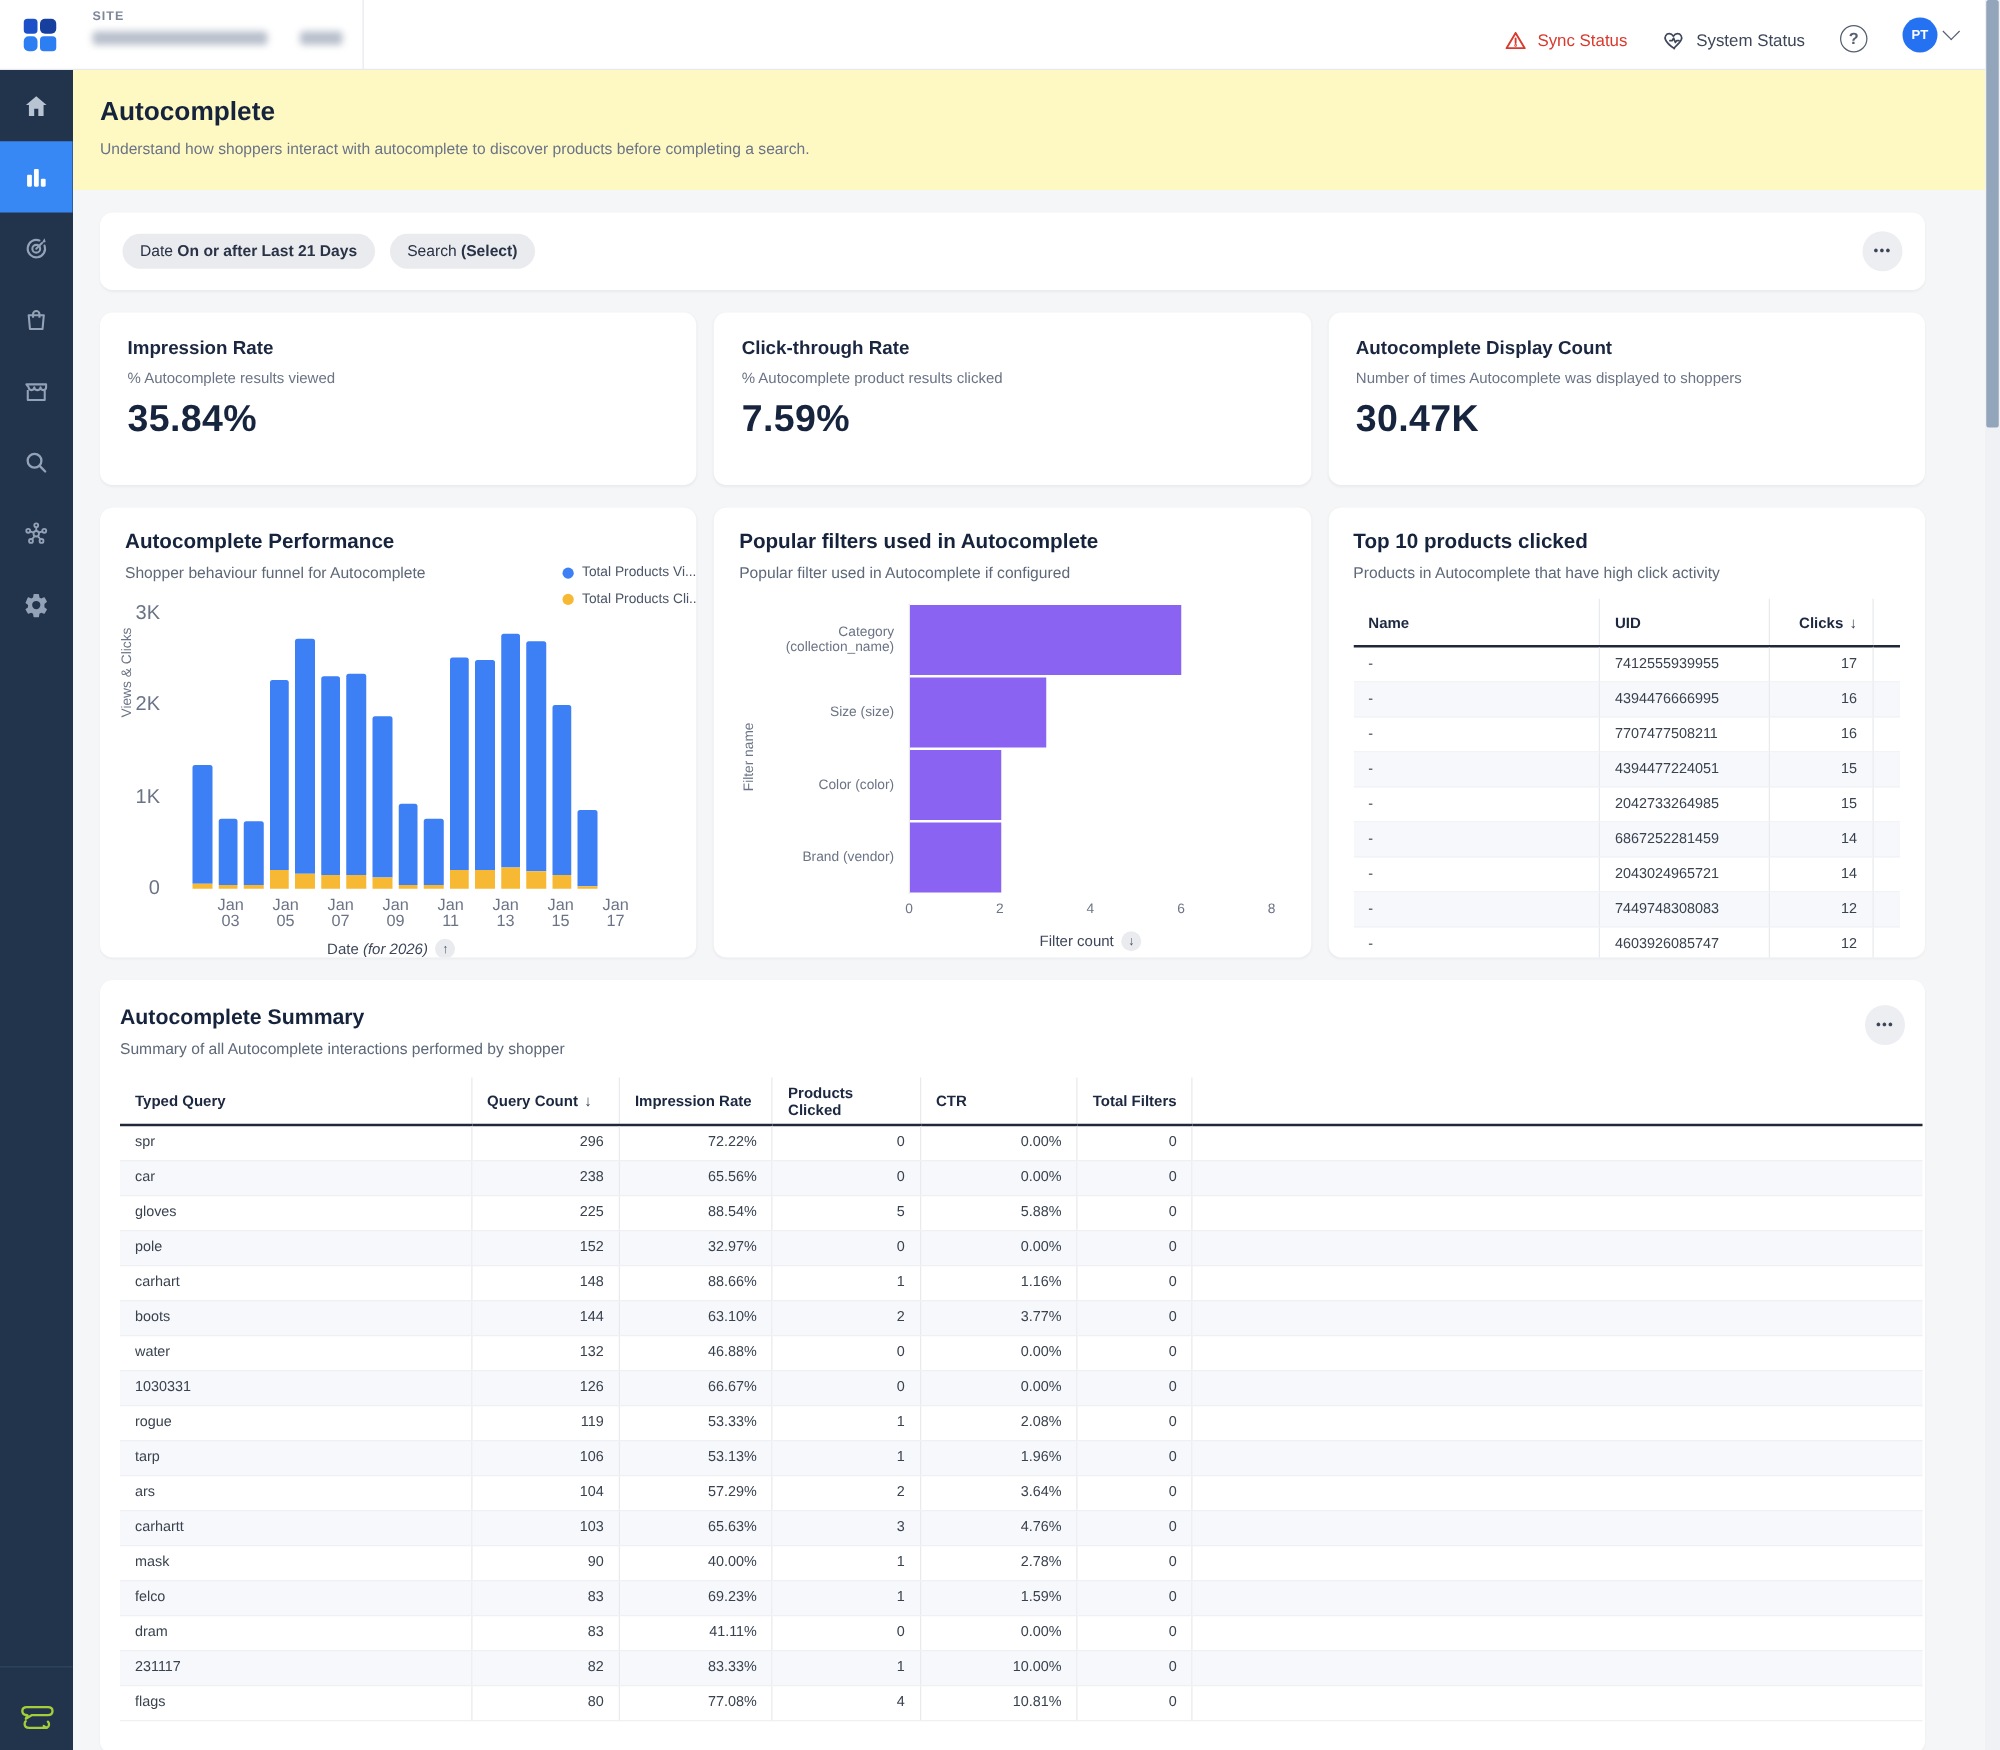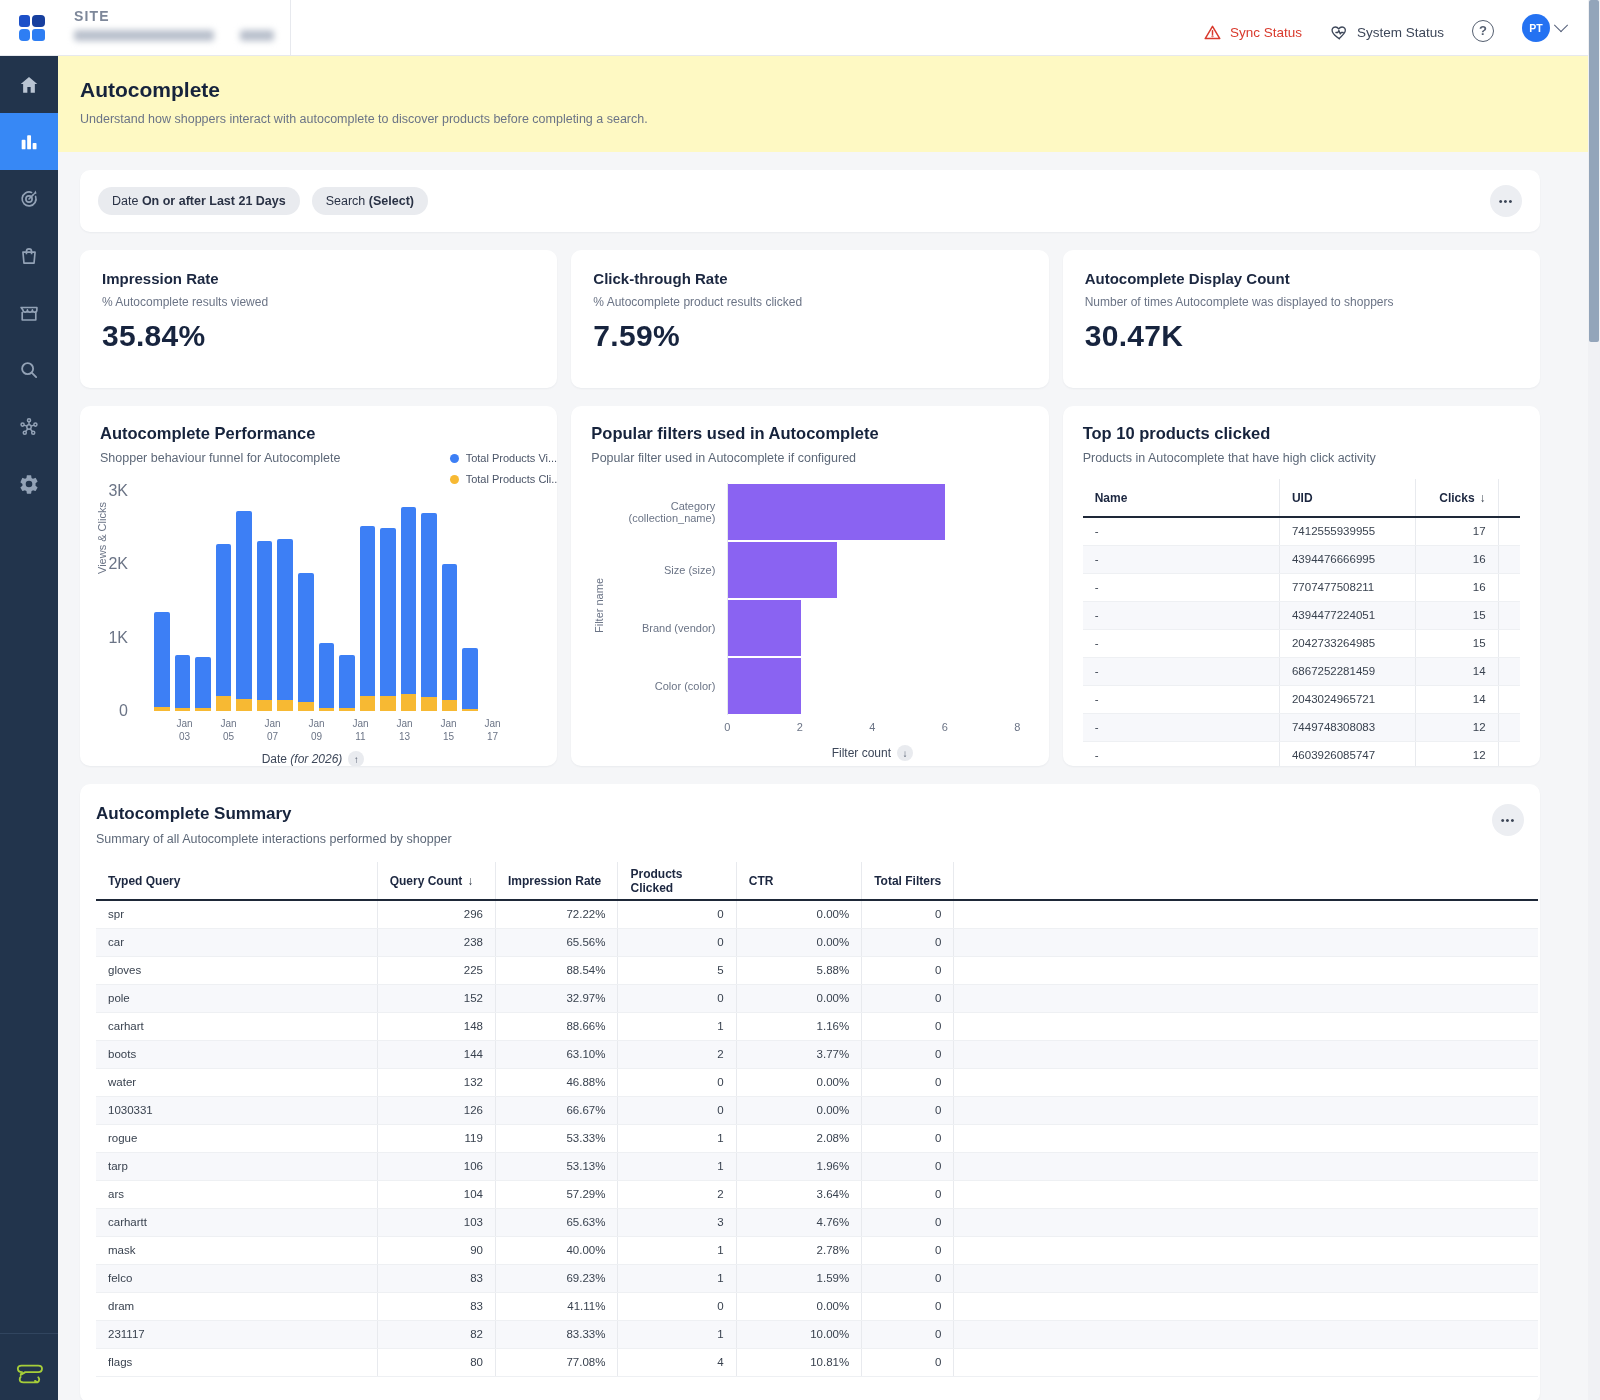--- a/index.html
+++ b/index.html
@@ -9,21 +9,21 @@
   
   .topbar { position:fixed; top:0; left:0; width:1600px; height:56px; background:#fff;
     border-bottom:1px solid #e7e9ee; display:flex; align-items:center; z-index:30; }
   .logo-cell { width:64px; height:56px; display:flex; align-items:center; justify-content:center; }
   .logo { width:26px; height:26px; display:grid; grid-template-columns:11px 13px; grid-template-rows:12px 12px; gap:2px; }
   .logo span:nth-child(1){ background:#1d50c8; border-radius:3px; }
   .logo span:nth-child(2){ background:#173f9e; border-radius:4px; }
   .logo span:nth-child(3){ background:#2e7ef3; border-radius:4px; }
   .logo span:nth-child(4){ background:#2e7ef3; border-radius:3px; }
   .site-box { height:56px; padding:8px 16px 6px 10px; border-right:1px solid #e7e9ee; min-width:208px; }
-  .site-label { font-size:14px; letter-spacing:.08em; color:#7d8799; font-weight:bold; margin-bottom:6px; }
+  .site-label { font-size:10px; letter-spacing:.08em; color:#7d8799; font-weight:bold; margin-bottom:6px; }
   .site-redacted { display:flex; align-items:center; gap:26px; }
   .blur-block { height:11px; border-radius:3px; background:#b9c0cc; filter:blur(3px); }
   .topbar-right { margin-left:auto; display:flex; align-items:flex-end; gap:28px; padding-right:34px; }
   .status-item { display:flex; align-items:center; gap:8px; font-size:13.5px; cursor:pointer; }
   .status-item.sync { color:#d93a2d; }
   .status-item.system { color:#3d4759; }
   .help-circle { width:22px; height:22px; border:1.6px solid #555f70; border-radius:50%;
     display:flex; align-items:center; justify-content:center; font-size:13px; font-weight:bold; color:#555f70; cursor:pointer; }
   .avatar-wrap { display:flex; align-items:center; gap:6px; cursor:pointer; }
   .avatar { width:28px; height:28px; border-radius:50%; background:#2472f2; color:#fff;
@@ -74,21 +74,21 @@
     font-size:11px; color:#6b7486; }
   .perf-plot { position:absolute; left:48px; top:12px; width:330px; height:220px; }
   .perf-bars { position:absolute; left:0; bottom:0; width:100%; height:220px; display:flex;
     align-items:flex-end; gap:5px; padding-left:6px; }
   .bar-col { width:17px; display:flex; flex-direction:column; justify-content:flex-end; }
   .seg-viewed { background:#3d7ff5; border-radius:2px 2px 0 0; }
   .seg-clicked { background:#f7b933; }
   .ytick { position:absolute; right:100%; margin-right:20px; font-size:16px; color:#6b7486; transform:translateY(50%); }
   .perf-xlabels { position:absolute; left:54px; top:238px; display:flex; gap:5px; }
   .xslot { width:17px; position:relative; height:28px; }
-  .xslot div { position:absolute; left:50%; transform:translateX(-50%); font-size:10px; color:#6b7486;
+  .xslot div { position:absolute; left:50%; transform:translateX(-50%); font-size:13px; color:#6b7486;
     text-align:center; line-height:13px; white-space:pre-line; }
   .axis-caption { position:absolute; left:48px; width:330px; top:272px; text-align:center; font-size:12px; color:#3d4759;
     display:flex; align-items:center; justify-content:center; gap:6px; }
   .axis-caption i { color:#3d4759; }
   .arrow-badge { width:16px; height:16px; border-radius:50%; background:#e9ebef; color:#4b5568;
     font-size:10px; display:inline-flex; align-items:center; justify-content:center; cursor:pointer; }
   .legend { position:absolute; right:0; top:46px; font-size:11px; color:#4b5568; }
   .legend-item { display:flex; align-items:center; gap:7px; margin-bottom:9px; }
   .dot { width:9px; height:9px; border-radius:50%; }
 
@@ -430,27 +430,27 @@
                   <div class="filt-bar" style="width: 75%; background: rgb(138, 99, 242);"></div>
                 </div>
               </div>
               <div class="filt-row">
                 <div class="filt-label">Size (size)</div>
                 <div class="filt-barzone">
                   <div class="filt-bar" style="width: 37.5%; background: rgb(138, 99, 242);"></div>
                 </div>
               </div>
               <div class="filt-row">
-                <div class="filt-label">Brand (vendor)</div>
+                <div class="filt-label">Color (color)</div>
                 <div class="filt-barzone">
                   <div class="filt-bar" style="width: 25%; background: rgb(138, 99, 242);"></div>
                 </div>
               </div>
               <div class="filt-row">
-                <div class="filt-label">Color (color)</div>
+                <div class="filt-label">Brand (vendor)</div>
                 <div class="filt-barzone">
                   <div class="filt-bar" style="width: 25%; background: rgb(138, 99, 242);"></div>
                 </div>
               </div>
             </div>
           <div class="filt-ticks">
               <span style="left: 0%;">0</span>
               <span style="left: 25%;">2</span>
               <span style="left: 50%;">4</span>
               <span style="left: 75%;">6</span>

